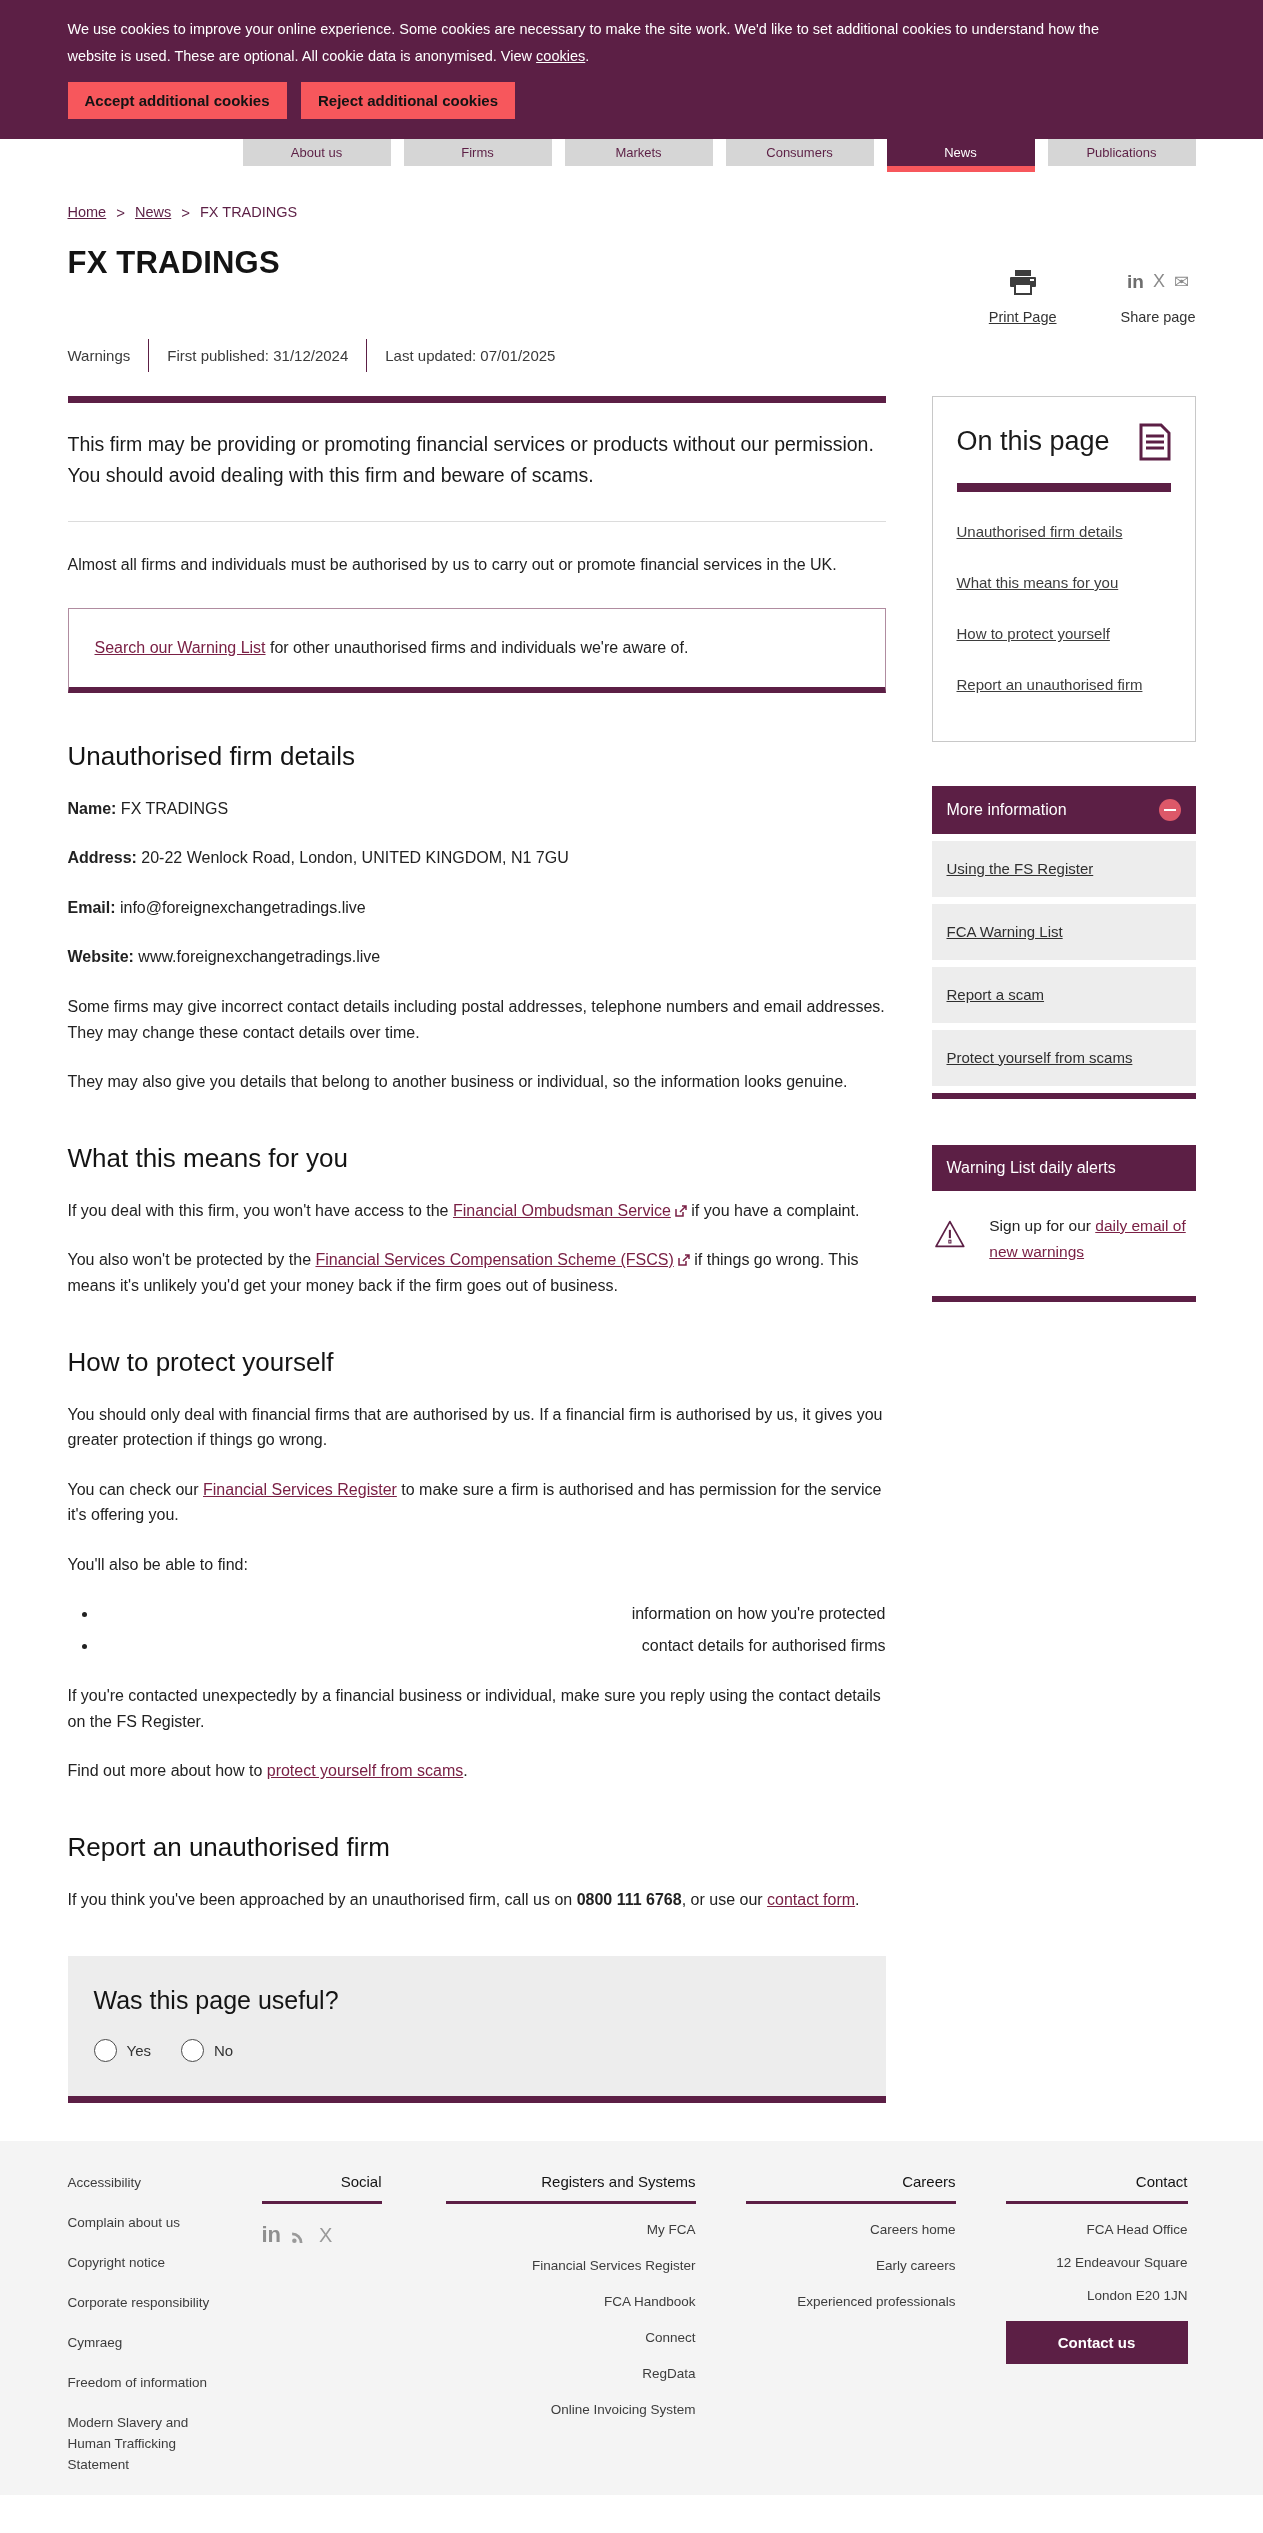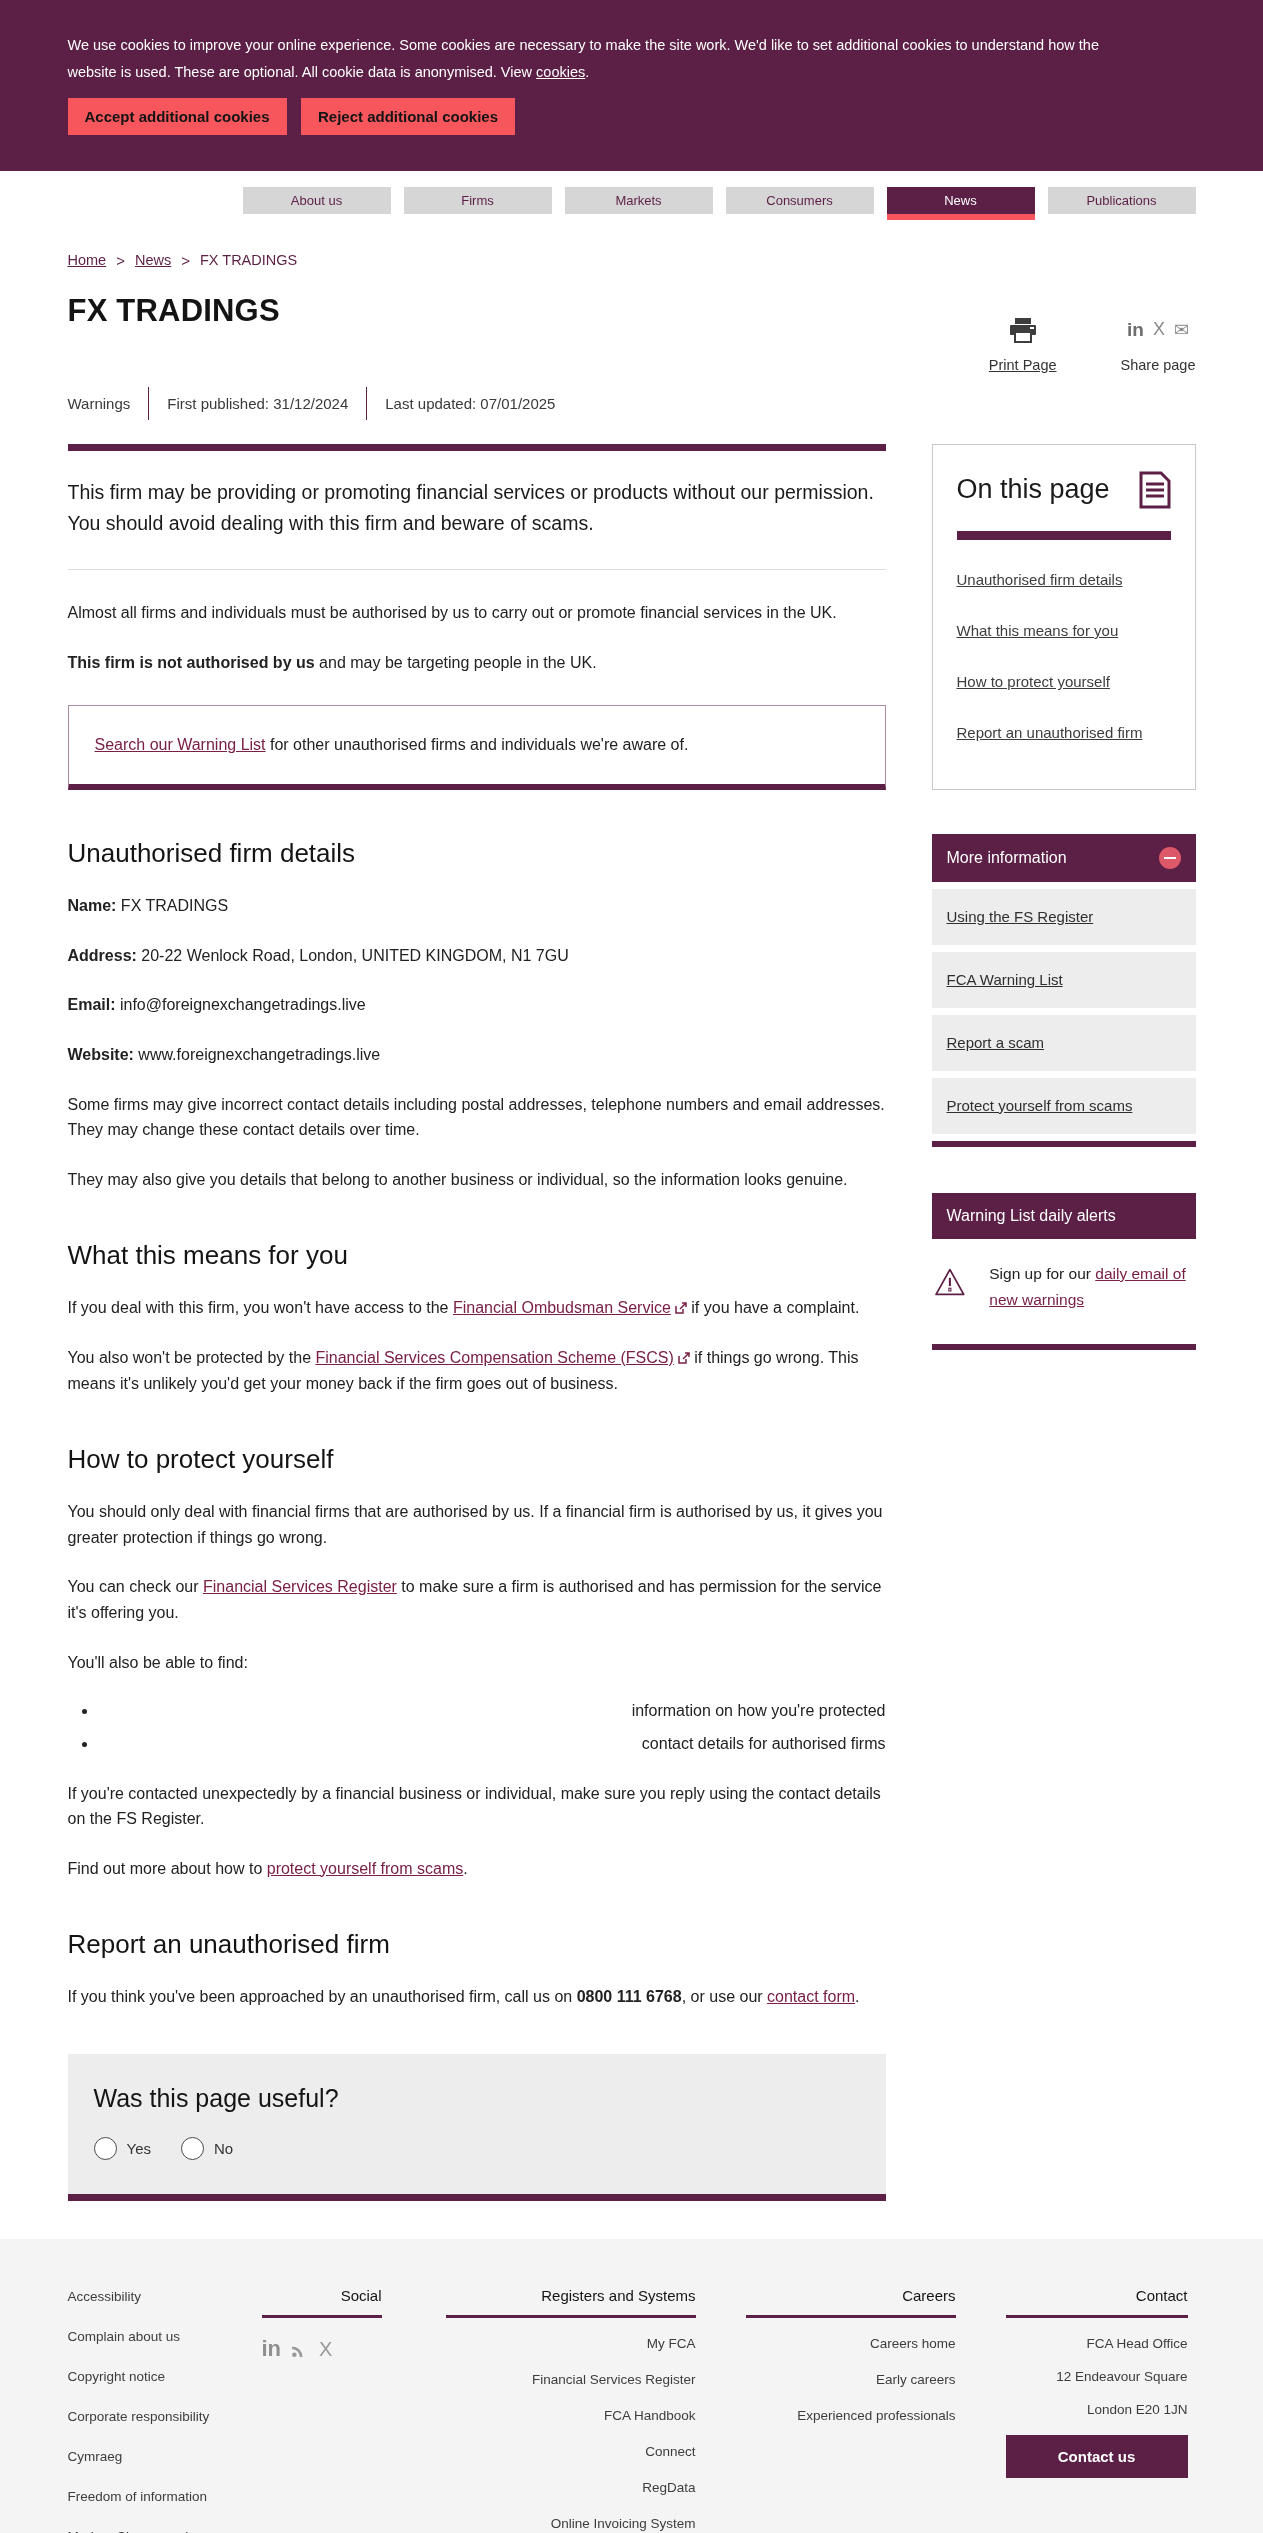--- a/index.html
+++ b/index.html
@@ -3,21 +3,21 @@
 <meta charset="utf-8">
 <style>
   * { box-sizing: border-box; }
   html,body { margin:0; padding:0; }
   body {
     width:1263px;
     background:#ffffff;
     font-family:"Liberation Sans", sans-serif;
     color:#1a1a1a;
   }
-  .container { width:1170px; margin:16px auto; }
+  .container { width:1170px; margin:0 auto; }
   .pad { padding-left:21px; padding-right:21px; }
   a { text-decoration:underline; cursor:pointer; }
 
   
   .cookie-banner { background:#5c1f45; color:#fff; padding:16px 0 20px; }
   .cookie-text { font-size:14.5px; line-height:1.85; max-width:1080px; }
   .cookie-text a { color:#fff; }
   .cookie-buttons { margin-top:12px; }
   .cookie-btn {
     display:inline-block; background:#f7575c; color:#141414;
@@ -223,21 +223,20 @@
 
     <div class="main-col">
       <div class="top-bar"></div>
 
       <p class="lead">This firm may be providing or promoting financial services or products without our permission. You should avoid dealing with this firm and beware of scams.</p>
 
       <hr class="sep">
 
       <p class="body">Almost all firms and individuals must be authorised by us to carry out or promote financial services in the UK.</p>
 
-      <p class="body"><strong>This firm is not authorised by us</strong><span> and may be targeting people in the UK.</span></p>
 
       <div class="warning-box">
         <span class="wl-text"><a>Search our Warning List</a><span> for other unauthorised firms and individuals we're aware of.</span></span>
       </div>
 
       <h2 class="section" id="details">Unauthorised firm details</h2>
       <p class="body"><strong>Name:</strong><span> FX TRADINGS</span></p>
       <p class="body"><strong>Address:</strong><span> 20-22 Wenlock Road, London, UNITED KINGDOM, N1 7GU</span></p>
       <p class="body"><strong>Email:</strong><span> info@foreignexchangetradings.live</span></p>
       <p class="body"><strong>Website:</strong><span> www.foreignexchangetradings.live</span></p>

